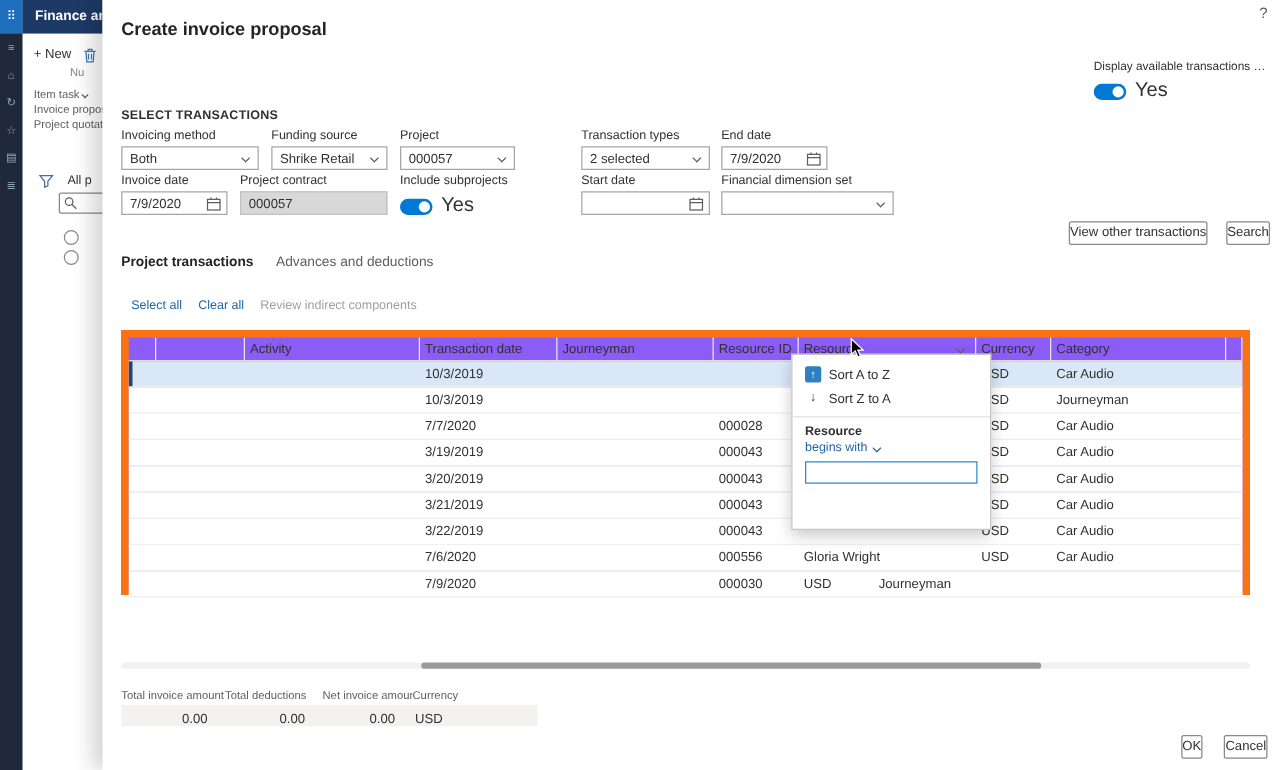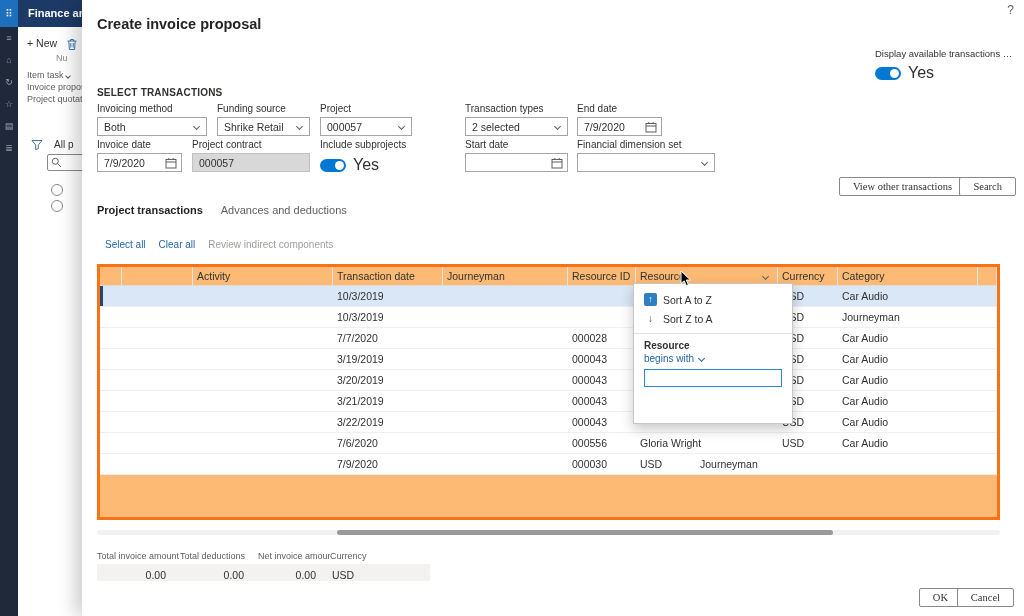--- a/index.html
+++ b/index.html
@@ -43,36 +43,36 @@
   .fld{position:absolute}
   .flabel{font-size:10px;color:#323130;white-space:nowrap;line-height:12px}
   .ctrl{margin-top:2px;height:19px;border:1px solid #a6a6a6;background:#fff;display:flex;align-items:center;position:relative;padding-left:6px;font-size:10.5px}
   .ctrl.readonly{background:#d8d8d8;border-color:#c3c1bf}
   .chev{display:inline-block;width:5px;height:5px;border-right:1.3px solid #605e5c;border-bottom:1.3px solid #605e5c;transform:rotate(45deg)}
   .ctrl .chev{position:absolute;right:7px;top:6px}
   .ctrl .cal{position:absolute;right:4px;top:3px}
   .toggctrl{margin-top:5px;display:flex;align-items:center}
 
   .btn{position:absolute;height:19px;background:#fff;border:1px solid #8a8886;border-radius:2px;font-size:10.5px;color:#323130;
-       font-family:Liberation Serif, serif;padding:0 13px;line-height:17px;white-space:nowrap;cursor:pointer}
+       font-family:Liberation Sans, sans-serif;padding:0 0;line-height:17px;white-space:nowrap;cursor:pointer}
   .btn-view{right:58px;top:177px}
   .btn-search{right:8px;top:177px}
   .btn-ok{right:62px;top:588px}
   .btn-cancel{right:10px;top:588px}
 
   .tabs{position:absolute;left:15px;top:204px;display:flex;gap:18px;font-size:11px}
   .tab{color:#605e5c;padding-bottom:3px;cursor:pointer}
   .tab.active{color:#252423;font-weight:700}
 
   .gridlinks{position:absolute;left:23px;top:239px;display:flex;gap:13px;font-size:10px}
   .glink{color:#2266a8;cursor:pointer}
   .glink.disabled{color:#a19f9d;cursor:default}
 
   
-  .grid{position:absolute;left:15px;top:264px;width:903px;height:256px;border:3px solid #f97316;background:#fdba74}
+  .grid{position:absolute;left:15px;top:264px;width:903px;height:212px;border:6px solid #f97316;background:#8b5cf6}
   .ghead{display:flex;height:19px;border-bottom:1px solid #dcdcdc}
   .hcell{font-size:10.5px;color:#323130;padding:3px 0 0 4px;border-right:1px solid #e6e6e6;position:relative;
          white-space:nowrap;overflow:hidden}
   .hcell .chev{position:absolute;right:9px;top:7px}
   .trow{display:flex;height:21px;border-bottom:1px solid #efefef;background:#fff}
   .trow.selected{background:#d9e7f7}
   .tcell{font-size:10.5px;color:#323130;padding:4px 0 0 4px;white-space:nowrap;overflow:hidden;position:relative}
   .selbar{position:absolute;left:0;top:0;width:3px;height:21px;background:#24476f}
   .c0{width:22px;flex:0 0 22px}.c1{width:71px;flex:0 0 71px}.c2{width:140px;flex:0 0 140px}
   .c3{width:110px;flex:0 0 110px}.c4{width:125px;flex:0 0 125px}.c5{width:68px;flex:0 0 68px}

